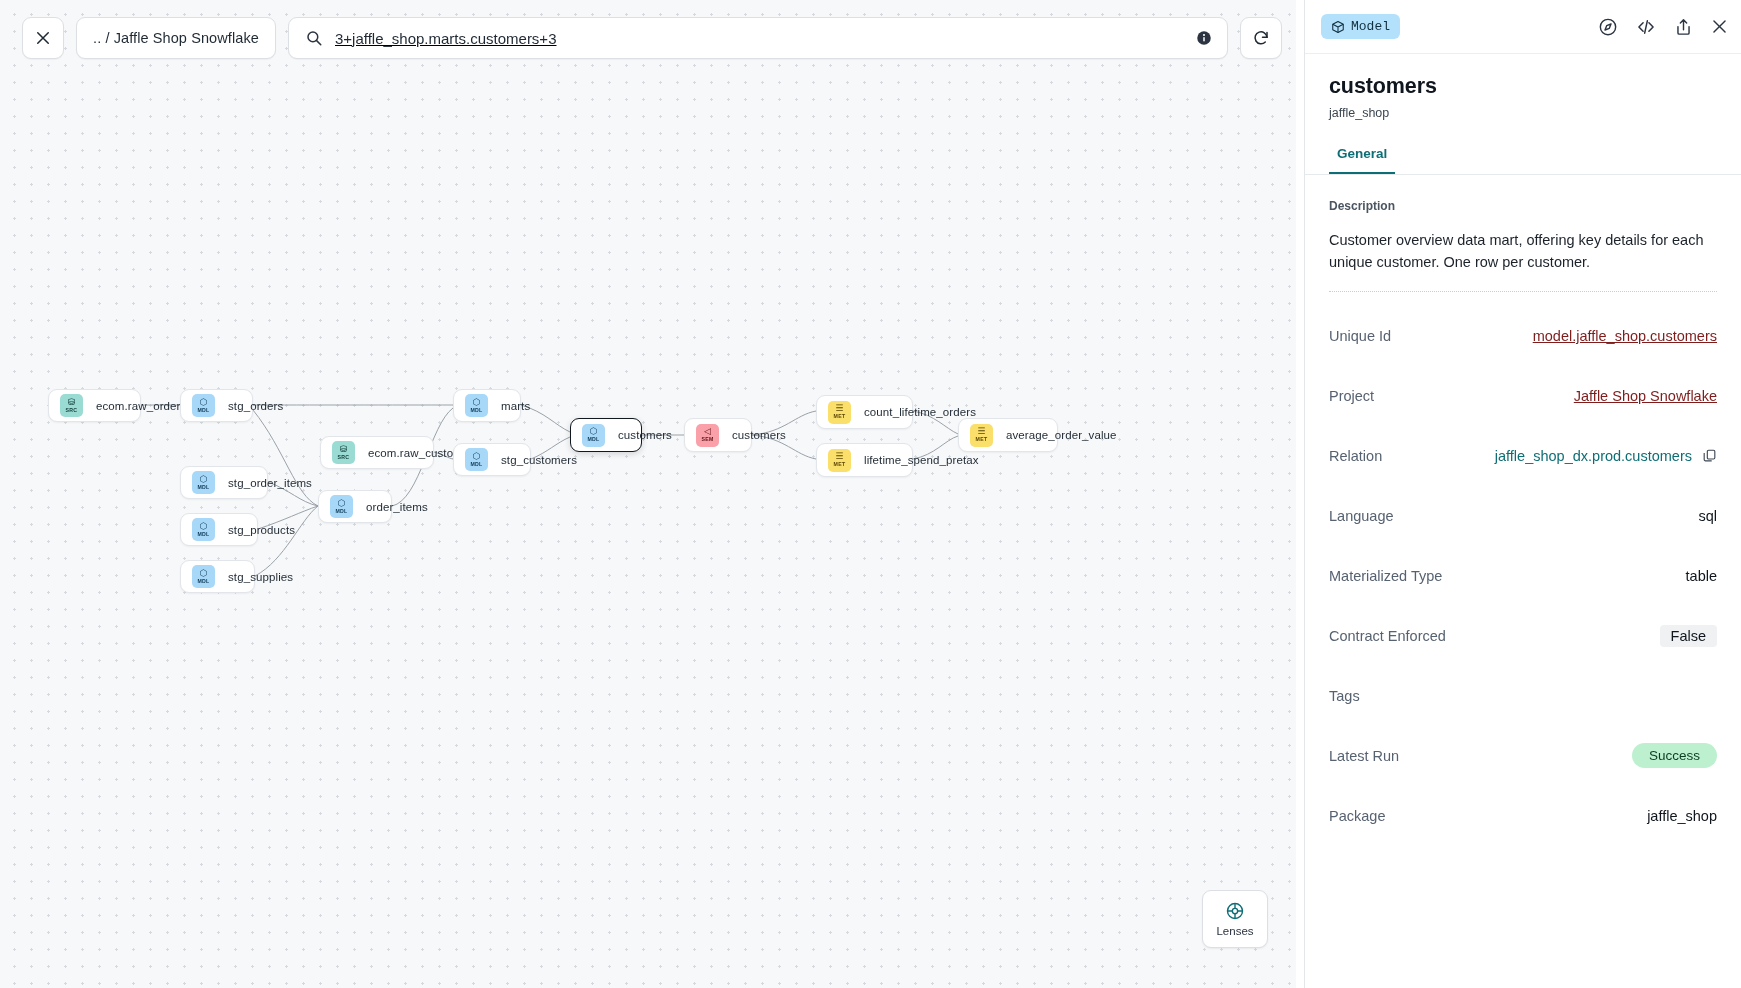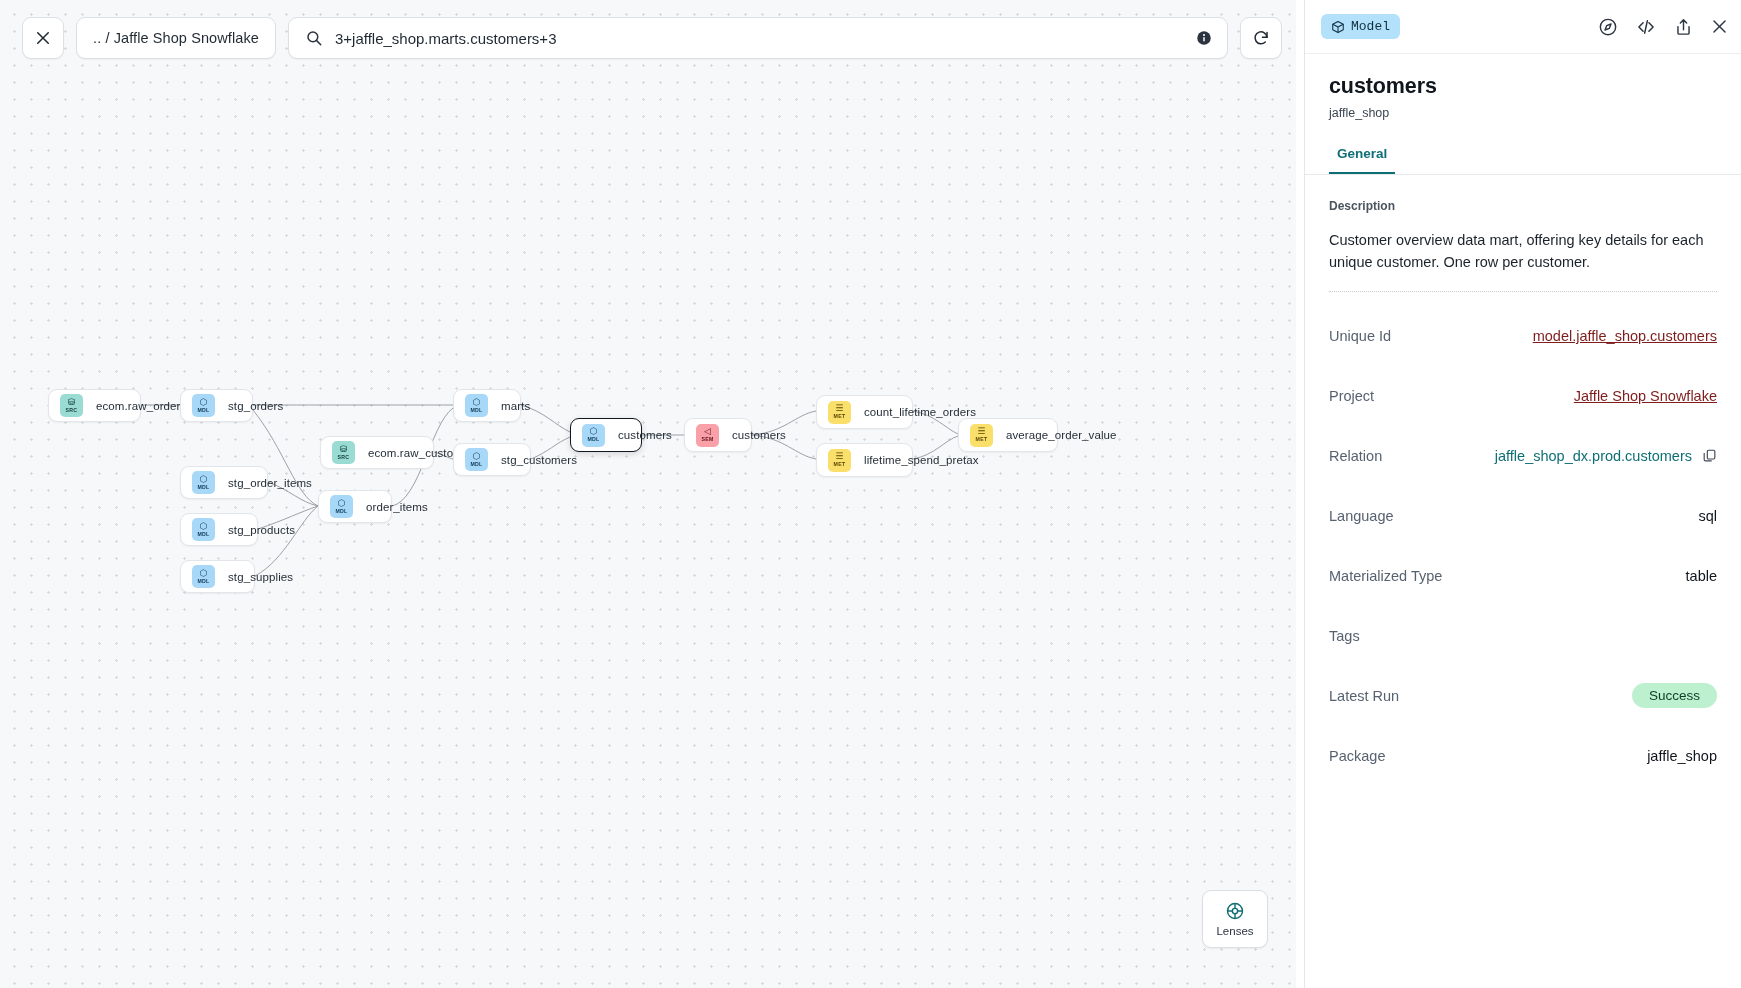--- a/index.html
+++ b/index.html
@@ -29,20 +29,21 @@
     background: #fff; border: 1px solid #dcdfe3; border-radius: 9px;
     display: flex; align-items: center; justify-content: center;
     cursor: pointer; box-shadow: 0 1px 1px rgba(16,24,40,.04);
   }
   .tb-breadcrumb { padding: 0 16px; font-size: 14.5px; color: #1f2933; letter-spacing: .1px; white-space: nowrap; }
   .tb-search {
     display: flex; align-items: center; gap: 12px;
     width: 940px; height: 42px; padding: 0 14px 0 16px;
     background: #fff; border: 1px solid #dcdfe3; border-radius: 9px;
     box-shadow: 0 1px 1px rgba(16,24,40,.04);
+    text-decoration: underline;
   }
   .tb-search input {
     flex: 1; border: none; outline: none; font-size: 15px;
     color: #1f2933; font-family: "Liberation Sans", sans-serif; background: transparent;
   }
   .icon-sq { width: 18px; height: 18px; flex: none; display: block; }
   .info-dot { cursor: pointer; }
 
   
   .graph { position: absolute; inset: 0; }
@@ -365,20 +366,26 @@
               <div class="kv-val">sql</div>
             </div>
           </div>
           <div class="kv">
             <div class="kv-key">Materialized Type</div>
             <div class="kv-right">
               <div class="kv-val">table</div>
             </div>
           </div>
           <div class="kv">
+            <div class="kv-key">Contract Enforced</div>
+            <div class="kv-right">
+              <div class="pill-gray">False</div>
+            </div>
+          </div>
+          <div class="kv">
             <div class="kv-key">Tags</div>
             <div class="kv-right">
               <div class="kv-val"></div>
             </div>
           </div>
           <div class="kv">
             <div class="kv-key">Latest Run</div>
             <div class="kv-right">
               <div class="pill-green">Success</div>
             </div>

